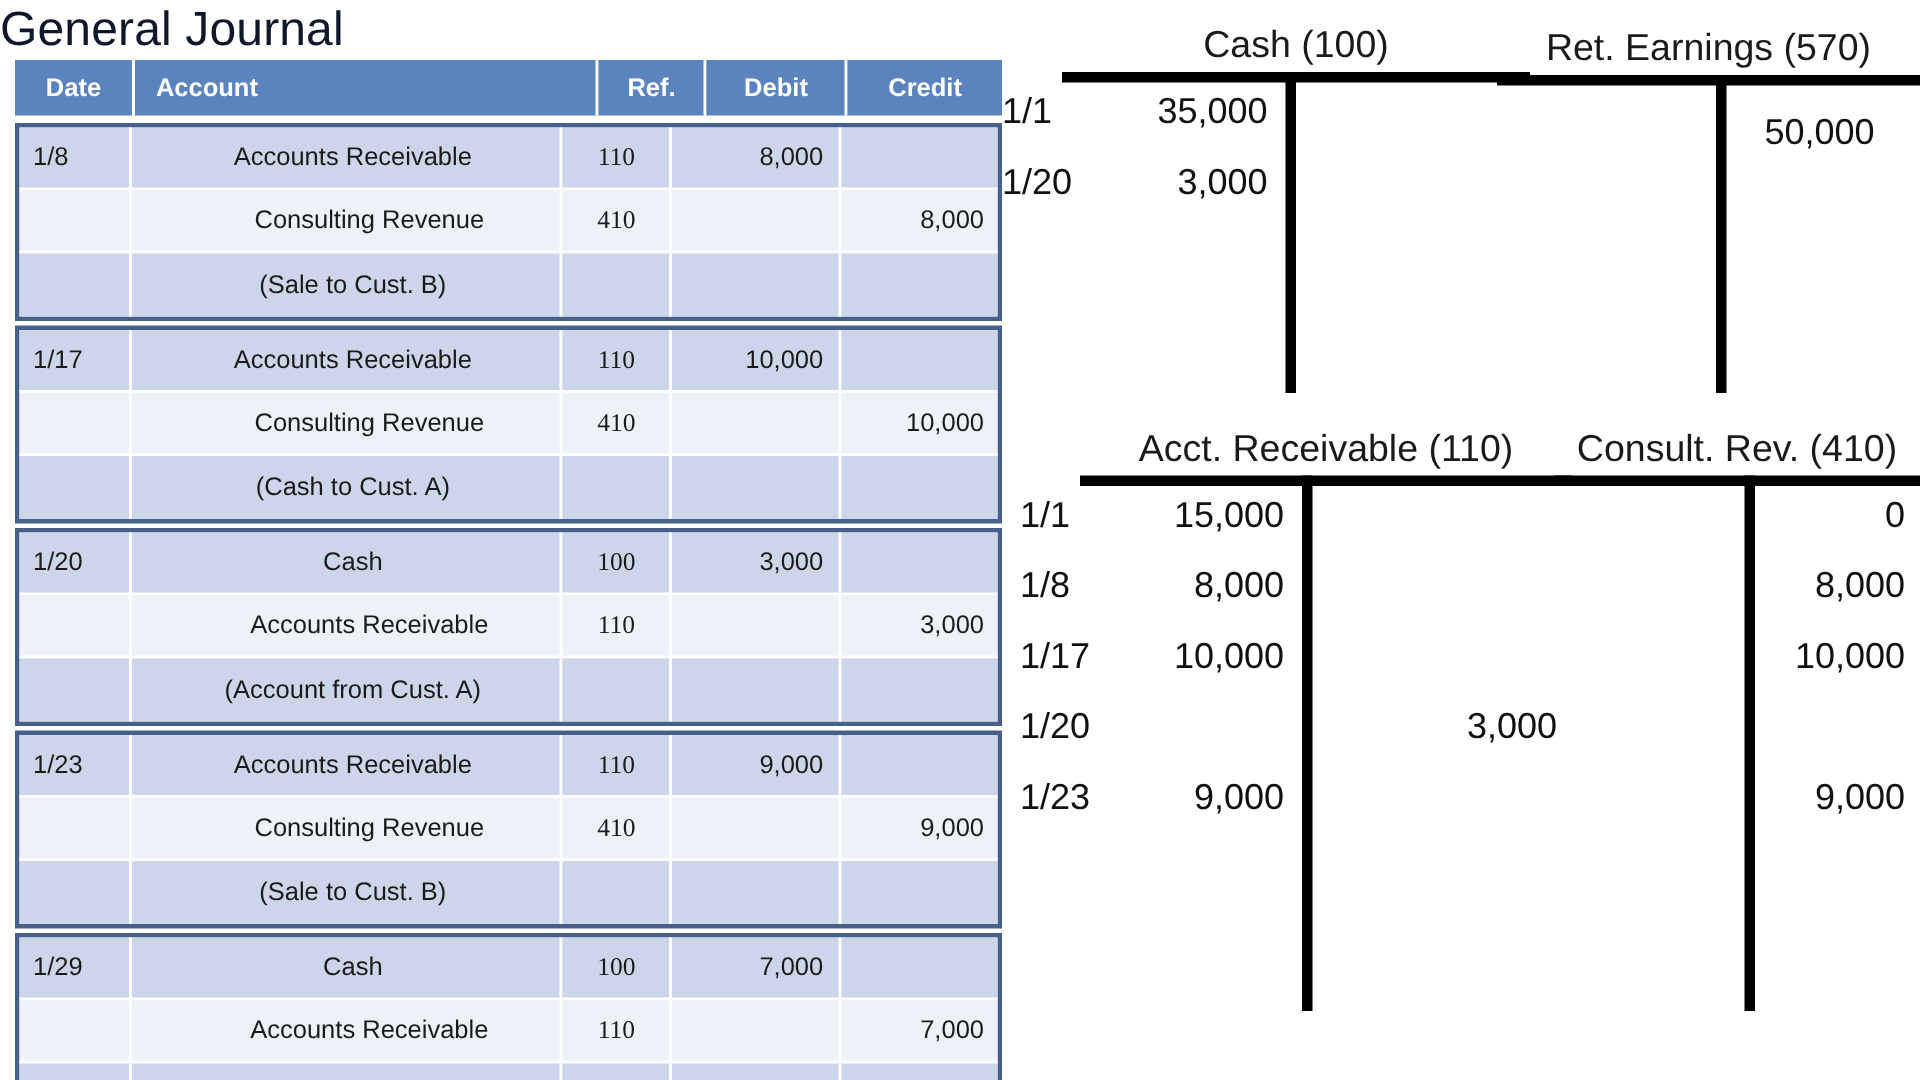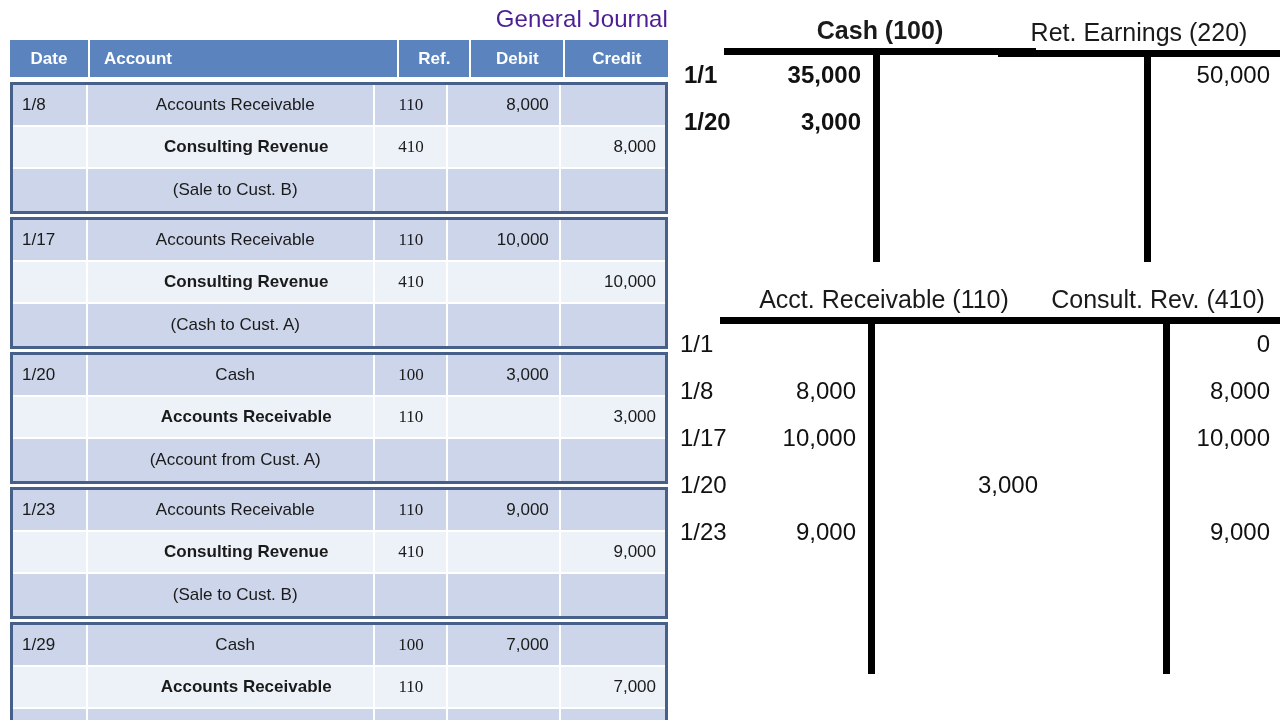--- a/index.html
+++ b/index.html
@@ -23,24 +23,24 @@
     left: 0;
     top: 0;
     width: 678px;
     height: 720px;
   }
   #journal-title {
     position: absolute;
     left: 0;
     top: 0;
     width: 668px;
-    text-align: right;
-    font-size: 24px;
+    text-align: left;
+    font-size: 32px;
     line-height: 38px;
-    color: #4c1d95;
+    color: #0f172a;
     font-weight: 400;
     letter-spacing: .1px;
   }
 
   #journal-table {
     position: absolute;
     left: 10px;
     top: 40px;
     width: 658px;
     border-collapse: separate;
@@ -88,21 +88,21 @@
     white-space: nowrap;
   }
   .entry-block tr:last-child td { border-bottom: none; }
   .entry-block td:last-child { border-right: none; }
 
   .row-a td { background: #ccd5e9; }
   .row-b td { background: #edf1f8; }
 
   td.c-date   { width: 72px;  text-align: left;  padding-left: 9px; }
   td.c-acct   { width: 276px; text-align: center;  padding-left: 10px; }
-  td.c-acct.indent { padding-left: 32px; font-weight: bold; }
+  td.c-acct.indent { padding-left: 32px; }
   td.c-ref    { width: 70px;  text-align: center; font-family: Liberation Serif, serif; }
   td.c-debit  { width: 108px; text-align: right; padding-right: 10px; }
   td.c-credit { width: 100px; text-align: right; padding-right: 9px; }
 
   
   #taccount-panel {
     position: absolute;
     left: 678px;
     top: 0;
     width: 602px;
@@ -286,40 +286,41 @@
             <td class="c-ref"></td>
             <td class="c-debit"></td>
             <td class="c-credit"></td>
           </tr>
         </tbody>
       </table>
     </div>
 </div>
 
 <div id="taccount-panel">
-    <div class="t-account" style="left: 46px; top: 14px; width: 312px; height: 254px; font-weight: bold;">
+    <div class="t-account" style="left: 30px; top: 14px; width: 312px; height: 254px;">
       <div class="t-title">Cash (100)</div>
       <div class="t-bar" style="left: 0px; top: 34px; width: 312px;"></div>
       <div class="t-stem" style="left: 149px; top: 34px; height: 214px;"></div>
       <div class="t-row t-date" style="left: -40px; top: 44px; width: 58px; text-align: left;">1/1</div>
       <div class="t-row t-debit" style="left: 20px; top: 44px; width: 117px;">35,000</div>
       <div class="t-row t-date" style="left: -40px; top: 91px; width: 58px; text-align: left;">1/20</div>
       <div class="t-row t-debit" style="left: 20px; top: 91px; width: 117px;">3,000</div>
     </div>
     <div class="t-account" style="left: 320px; top: 16px; width: 282px; height: 252px;">
-      <div class="t-title">Ret. Earnings (220)</div>
+      <div class="t-title">Ret. Earnings (570)</div>
       <div class="t-bar" style="left: 0px; top: 34px; width: 282px;"></div>
       <div class="t-stem" style="left: 146px; top: 34px; height: 212px;"></div>
-      <div class="t-row t-credit" style="left: 158px; top: 42px; width: 114px;">50,000</div>
+      <div class="t-row t-credit" style="left: 158px; top: 56px; width: 114px; text-align: center;">50,000</div>
     </div>
     <div class="t-account" style="left: 42px; top: 283px; width: 328px; height: 397px;">
       <div class="t-title">Acct. Receivable (110)</div>
       <div class="t-bar" style="left: 0px; top: 34px; width: 328px;"></div>
       <div class="t-stem" style="left: 148px; top: 34px; height: 357px;"></div>
       <div class="t-row t-date" style="left: -40px; top: 44px; width: 58px; text-align: left;">1/1</div>
+      <div class="t-row t-debit" style="left: 20px; top: 44px; width: 116px;">15,000</div>
       <div class="t-row t-date" style="left: -40px; top: 91px; width: 58px; text-align: left;">1/8</div>
       <div class="t-row t-debit" style="left: 20px; top: 91px; width: 116px;">8,000</div>
       <div class="t-row t-date" style="left: -40px; top: 138px; width: 58px; text-align: left;">1/17</div>
       <div class="t-row t-debit" style="left: 20px; top: 138px; width: 116px;">10,000</div>
       <div class="t-row t-date" style="left: -40px; top: 185px; width: 58px; text-align: left;">1/20</div>
       <div class="t-row t-credit" style="left: 160px; top: 185px; width: 158px;">3,000</div>
       <div class="t-row t-date" style="left: -40px; top: 232px; width: 58px; text-align: left;">1/23</div>
       <div class="t-row t-debit" style="left: 20px; top: 232px; width: 116px;">9,000</div>
     </div>
     <div class="t-account" style="left: 358px; top: 283px; width: 244px; height: 397px;">

